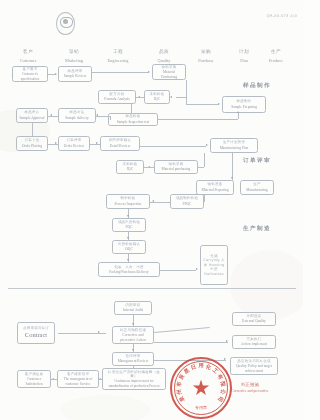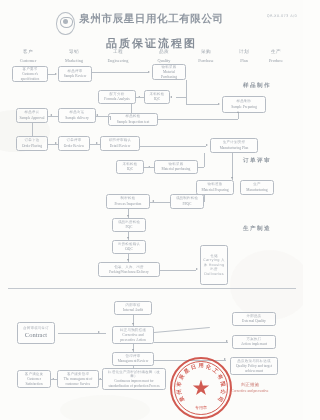--- a/index.html
+++ b/index.html
@@ -124,22 +124,20 @@
 
   <div class="blotch" style="left:-20px;top:110px;width:70px;height:42px;"></div>
   <div class="blotch" style="left:230px;top:250px;width:80px;height:70px;opacity:.35;"></div>
   <div class="blotch" style="left:60px;top:395px;width:90px;height:30px;opacity:.3;"></div>
 
   <div class="logo">
     <div class="oval"></div>
       <div class="inner"></div>
       <div class="drop"></div>
   </div>
-  <div class="co-cn">泉州市辰星日用化工有限公司</div>
-  <div class="doc-title">品质保证流程图</div>
   <div class="doc-code">QR-XX-073 A/0</div>
 
   <div class="colhead" style="left:2px;top:49px;">
     <div class="cn">客户</div>
     <div class="en">Customer</div>
   </div>
   <div class="colhead" style="left:48px;top:49px;">
     <div class="cn">导销</div>
     <div class="en">Marketing</div>
   </div>

